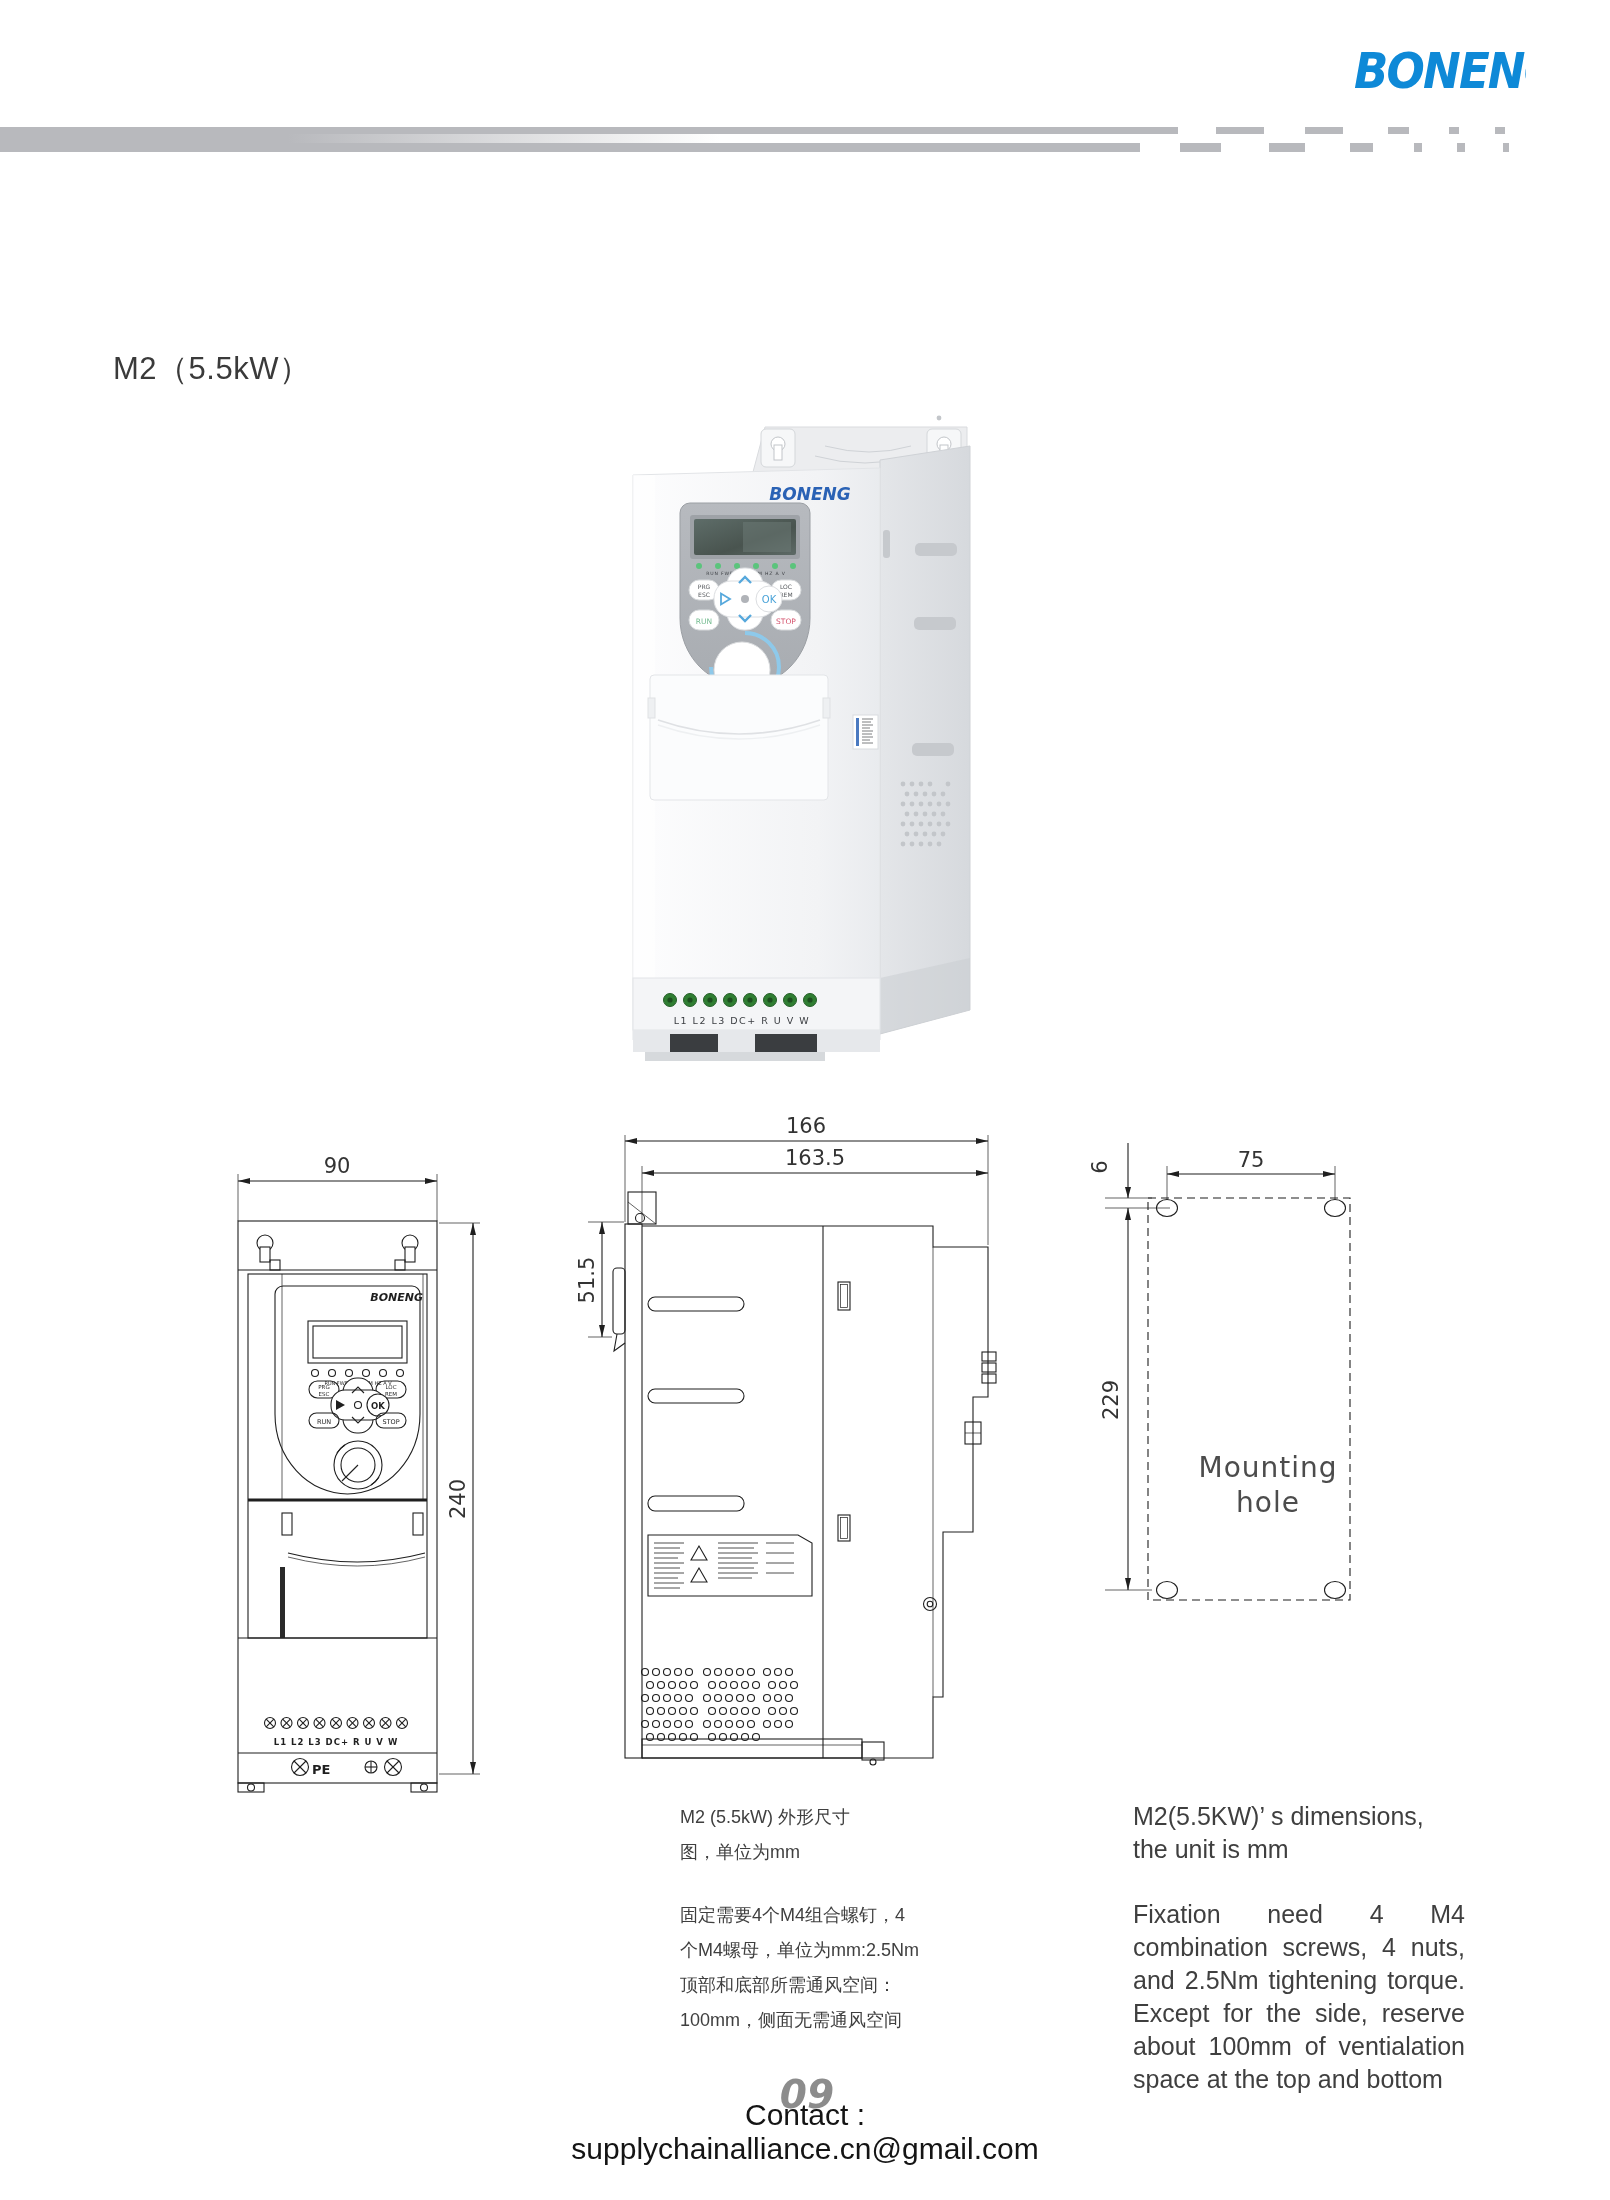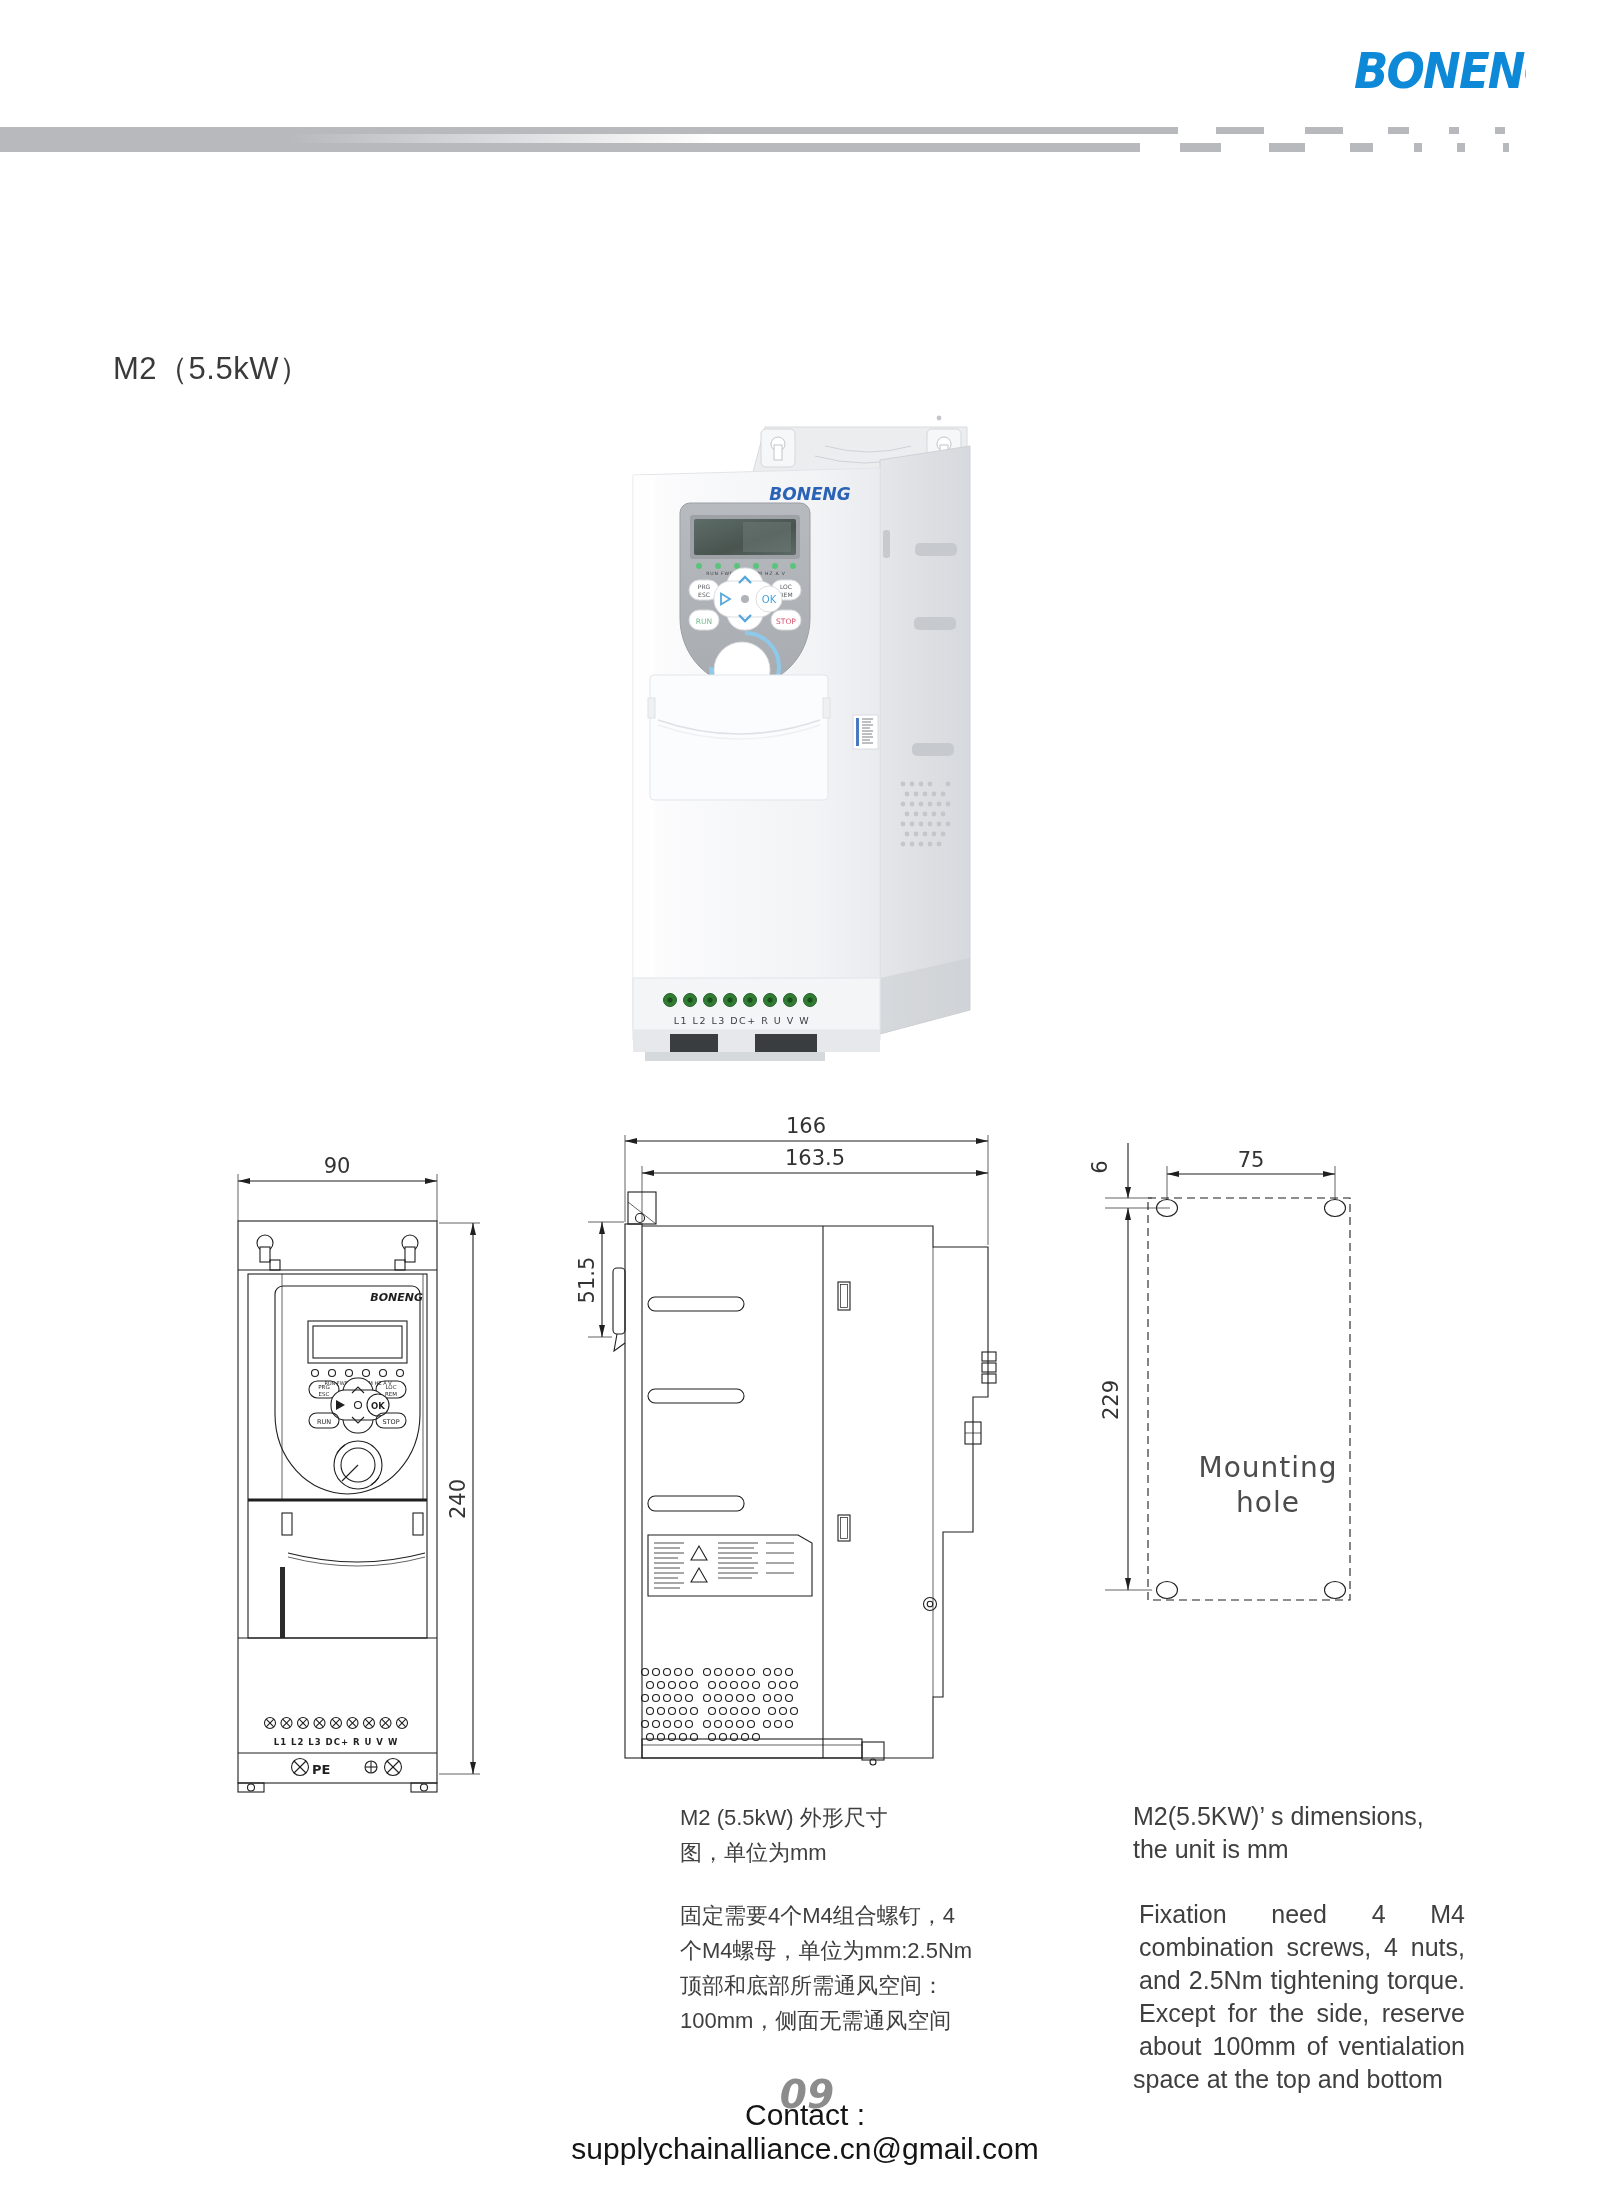--- a/index.html
+++ b/index.html
@@ -22,23 +22,23 @@
   .bar-grad {
     left:0; top:134px; width:720px; height:9px;
     background:linear-gradient(to right,#b8b9bd 0%,#b8b9bd 40%,#ffffff 100%);
   }
 
   
   .page-title { left:113px; top:338px; font-size:31px; color:#3a3a3a; letter-spacing:.5px;margin-top:10px; }
 
   
   .cap { color:#3f3f3f; }
-  .cap-cn { font-size:22px; line-height:35px; }
+  .cap-cn { font-size:18px; line-height:35px; }
   .cap-en { font-size:25px; line-height:33px; }
-  .cap-en .just { text-align:justify; text-align-last:justify;margin-left:6px; }
+  .cap-en .just { text-align:justify; text-align-last:justify; }
 
   
   .page-number {
     left:762px; top:2072px; width:90px; text-align:center;
     font-family:"DejaVu Sans", sans-serif;
     font-size:39px; font-weight:bold; font-style:italic; color:#8c8c8c; z-index:1;
   }
   .contact-line { left:545px; top:2098px; width:520px; text-align:center; font-size:30px; color:#141414; z-index:2; }
 
   

